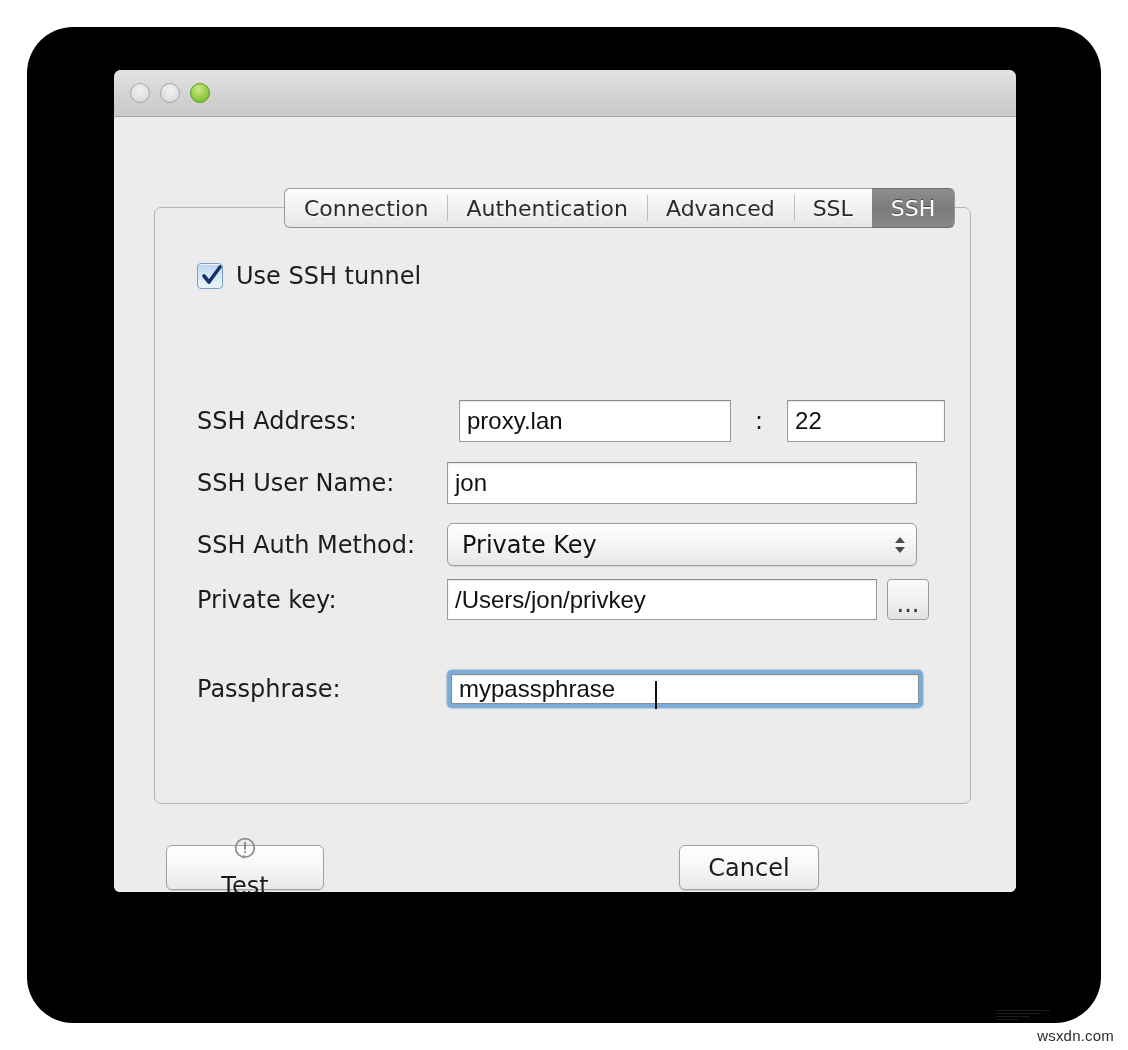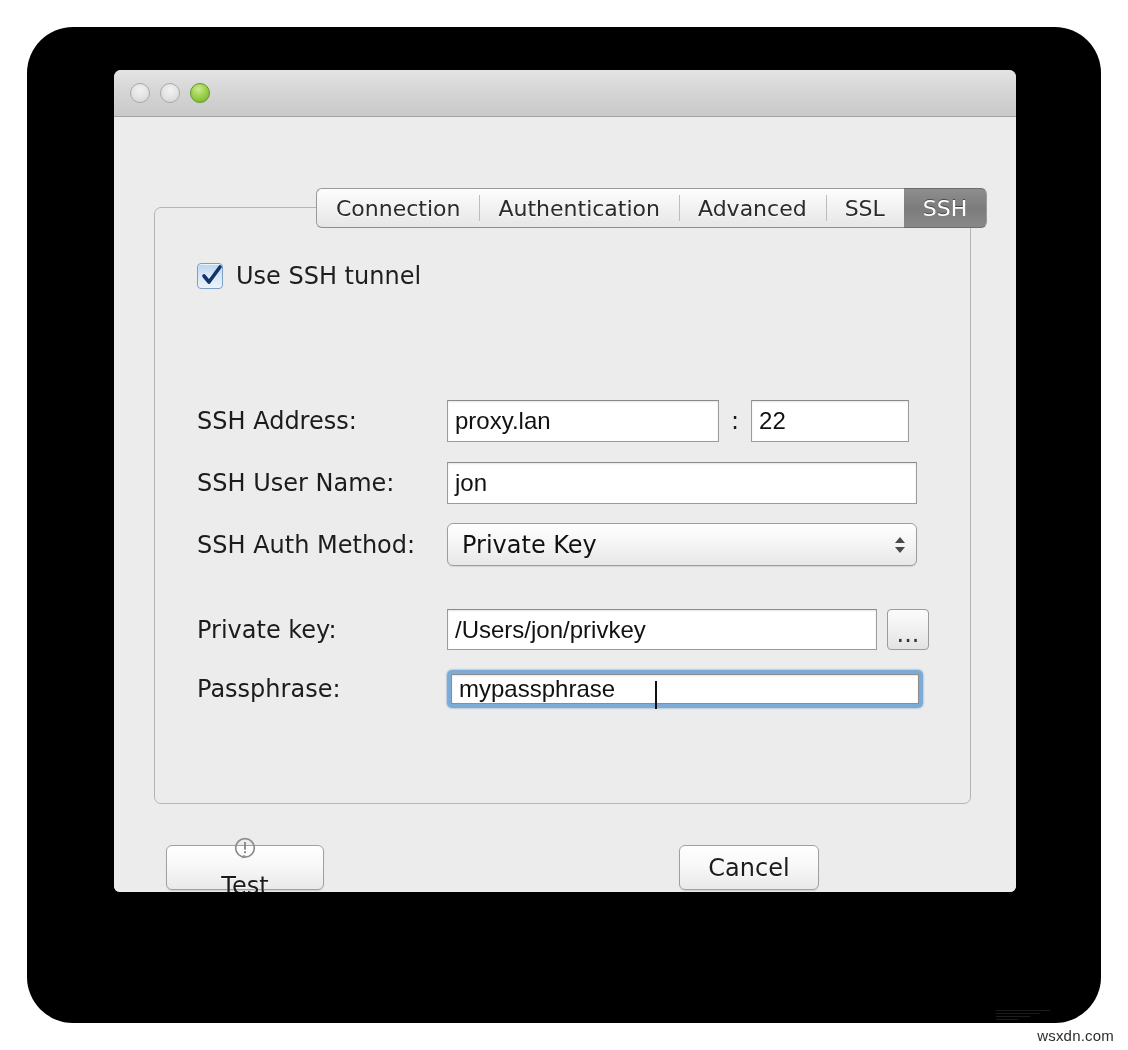--- a/index.html
+++ b/index.html
@@ -139,21 +139,20 @@
     position: absolute;
     left: 0;
     top: 6px;
     bottom: 6px;
     width: 1px;
     background: #bdbdbd;
   }
   .tab:first-child {
     border-left: 1px solid #9a9a9a;
     border-radius: 6px 0 0 6px;
-    margin-left: 32px;
   }
   .tab:last-child {
     border-right: 1px solid #9a9a9a;
     border-radius: 0 6px 6px 0;
   }
   .tab.active {
     background: linear-gradient(to bottom, #8e8e8e 0%, #7c7c7c 50%, #888888 100%);
     color: #ffffff;
     text-shadow: 0 -1px 0 rgba(0,0,0,0.45);
     border-top-color: #6d6d6d;
@@ -236,21 +235,21 @@
     box-shadow: inset 0 1px 2px rgba(0,0,0,0.10);
   }
   .colon {
     font-size: 24px;
     color: #1c1c1c;
     font-family: "DejaVu Sans", sans-serif;
     margin: 0 12px;
   }
 
   
-  #row-address { left: 83px; top: 283px; }
+  #row-address { left: 83px; top: 283px; gap: 12px; }
   #row-address .flabel { width: 250px; }
   #row-address .field.addr { width: 272px; }
   #row-address .field.port { width: 158px; }
 
   #row-user { left: 83px; top: 345px; }
   #row-user .flabel { width: 250px; }
   #row-user .field { width: 470px; }
 
   #row-auth { left: 83px; top: 406px; }
   #row-auth .flabel { width: 250px; }
@@ -281,21 +280,21 @@
     gap: 4px;
   }
   .popup .steppers .arr {
     width: 0; height: 0;
     border-left: 5px solid transparent;
     border-right: 5px solid transparent;
   }
   .popup .steppers .up { border-bottom: 6px solid #4a4a4a; }
   .popup .steppers .dn { border-top: 6px solid #4a4a4a; }
 
-  #row-key { left: 83px; top: 492px; }
+  #row-key { left: 83px; top: 462px; }
   #row-key .flabel { width: 250px; }
   #row-key .field { width: 430px; height: 41px; }
   #browse-btn {
     margin-left: 10px;
     width: 42px;
     height: 41px;
     border-radius: 4px;
     border: 1px solid #9b9b9b;
     background: linear-gradient(to bottom, #fbfbfb 0%, #f0f0f0 50%, #e2e2e2 100%);
     display: flex;

